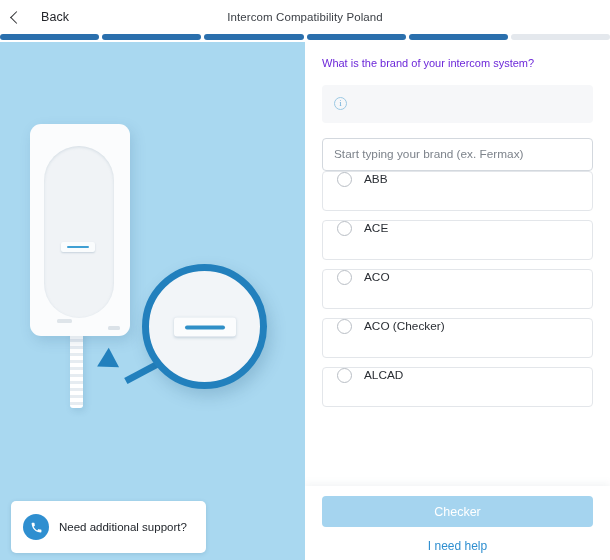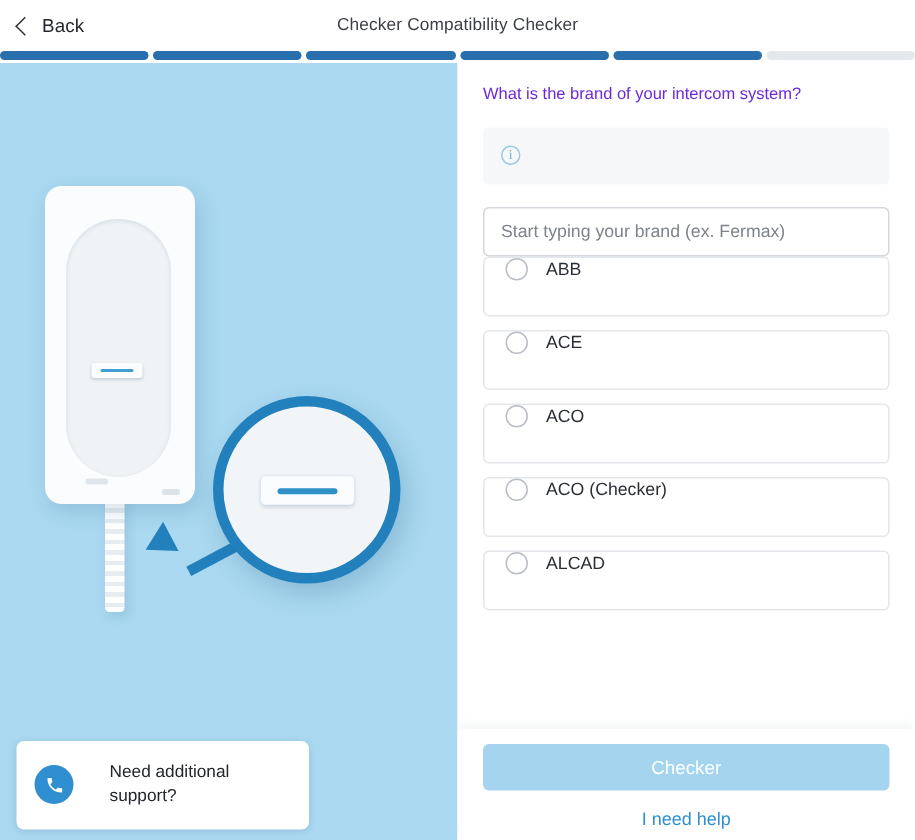--- a/index.html
+++ b/index.html
@@ -28,21 +28,21 @@
     height: 34px;
     background: #ffffff;
     display: flex;
     align-items: center;
   }
   .back-btn {
     position: absolute;
     left: 12px;
     display: flex;
     align-items: center;
-    gap: 7px;
+    gap: 20px;
     cursor: pointer;
   }
   .chev {
     width: 9px; height: 9px;
     border-left: 1.6px solid #2f3033;
     border-bottom: 1.6px solid #2f3033;
     transform: rotate(45deg);
     margin-top: 0px;
   }
   .back-label {
@@ -207,21 +207,21 @@
   .support-card {
     position: absolute;
     left: 11px;
     bottom: 7px;
     width: 195px;
     background: #ffffff;
     border-radius: 5px;
     padding: 13px 12px;
     display: flex;
     align-items: center;
-    gap: 24px;
+    gap: 10px;
     box-shadow: 0 1px 4px rgba(50,95,130,.18);
   }
   .phone-circle {
     flex: none;
     width: 26px; height: 26px;
     border-radius: 50%;
     background: #2f8fd0;
     display: flex;
     align-items: center;
     justify-content: center;
@@ -368,21 +368,21 @@
 </head>
 <body>
 
 <div class="app">
 
   <div class="topbar">
     <div class="back-btn">
       <span class="chev"></span>
       <span class="back-label">Back</span>
     </div>
-    <div class="topbar-title">Checker Compatibility Checker</div>
+    <div class="topbar-title">Intercom Compatibility Poland</div>
   </div>
 
   <div class="progress">
     <div class="seg done"></div>
     <div class="seg done"></div>
     <div class="seg done"></div>
     <div class="seg done"></div>
     <div class="seg done"></div>
     <div class="seg"></div>
   </div>

